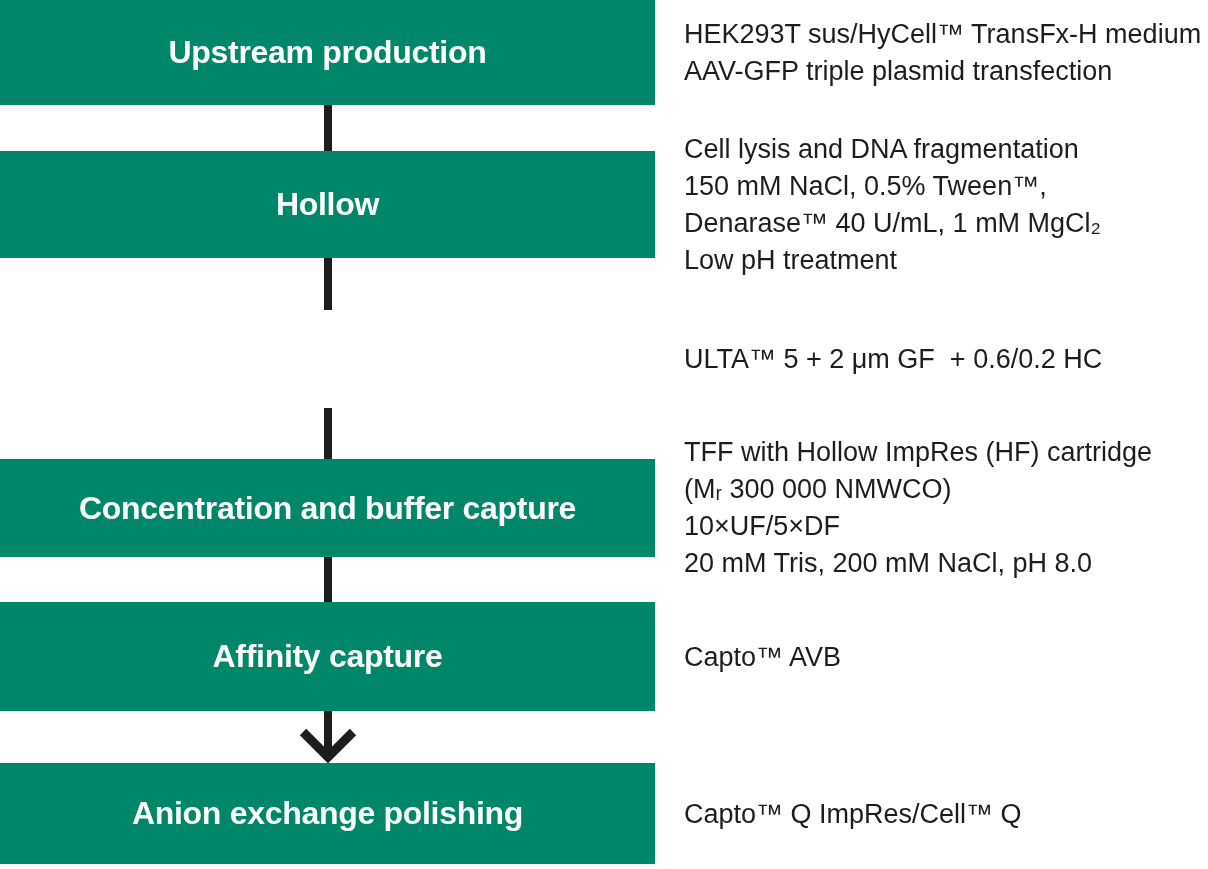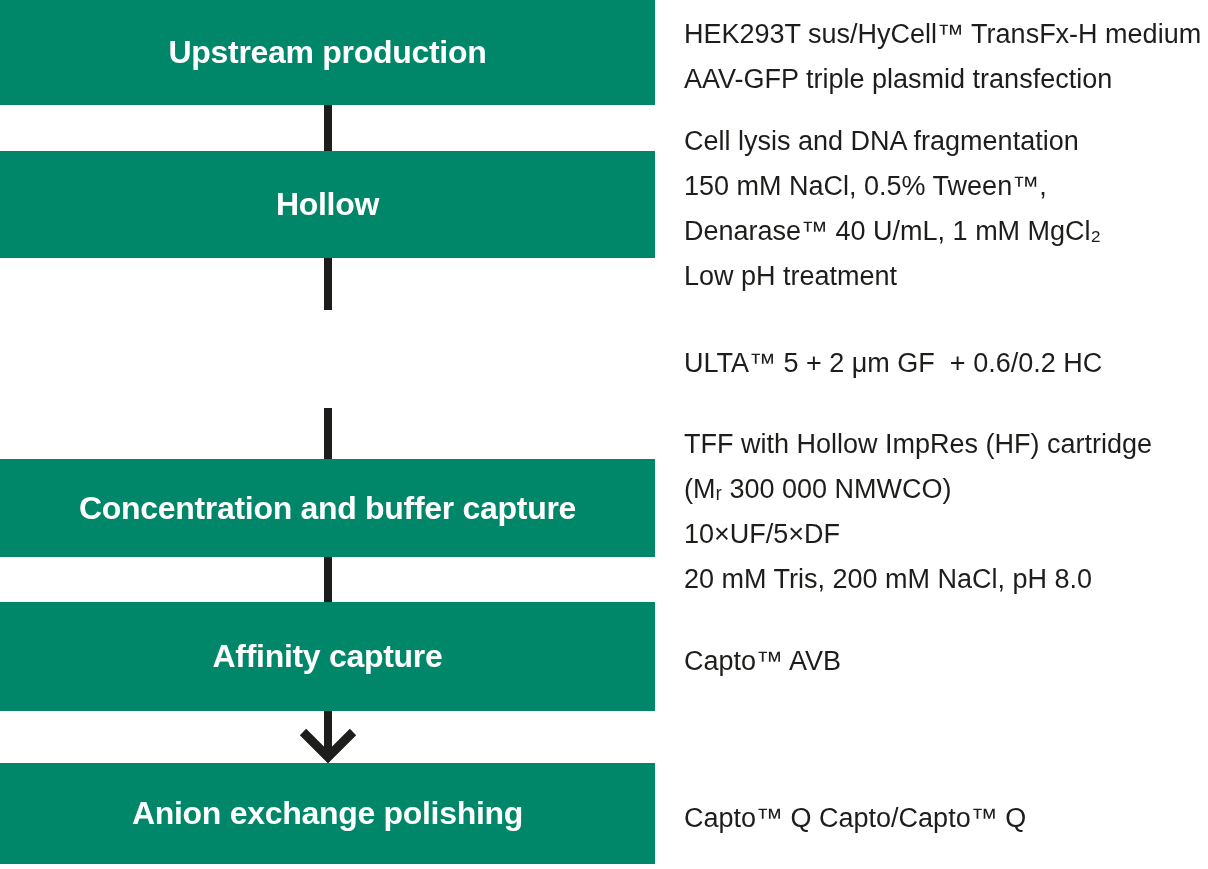--- a/index.html
+++ b/index.html
@@ -45,21 +45,20 @@
     left: 684px;
     right: 4px;
     top: 50%;
     transform: translateY(-50%);
     color: var(--annotation);
     font-size: 27px;
     line-height: 37px;
   }
   .annotation-line {
     white-space: pre-wrap;
-    margin-top: 8px;
   }
   .connector-row {
     width: 655px;
     display: flex;
     justify-content: center;
     align-items: stretch;
   }
   .vertical-line {
     width: 8px;
     height: 100%;
@@ -149,17 +148,17 @@
       <line x1="32" y1="0" x2="32" y2="40" stroke-width="8"></line>
       <polyline points="7,21 32,46 57,21" fill="none" stroke-width="9"></polyline>
     </svg>
   </div>
 
   <div class="step-row" style="height:101px">
     <div class="step-box">
       <span class="step-label">Anion exchange polishing</span>
     </div>
     <div class="step-annotation">
-      <div class="annotation-line">Capto™ Q Capto/Capto™ Q</div>
+      <div class="annotation-line">Capto™ Q ImpRes/Cell™ Q</div>
     </div>
   </div>
 
 </div>
 
 </body></html>

